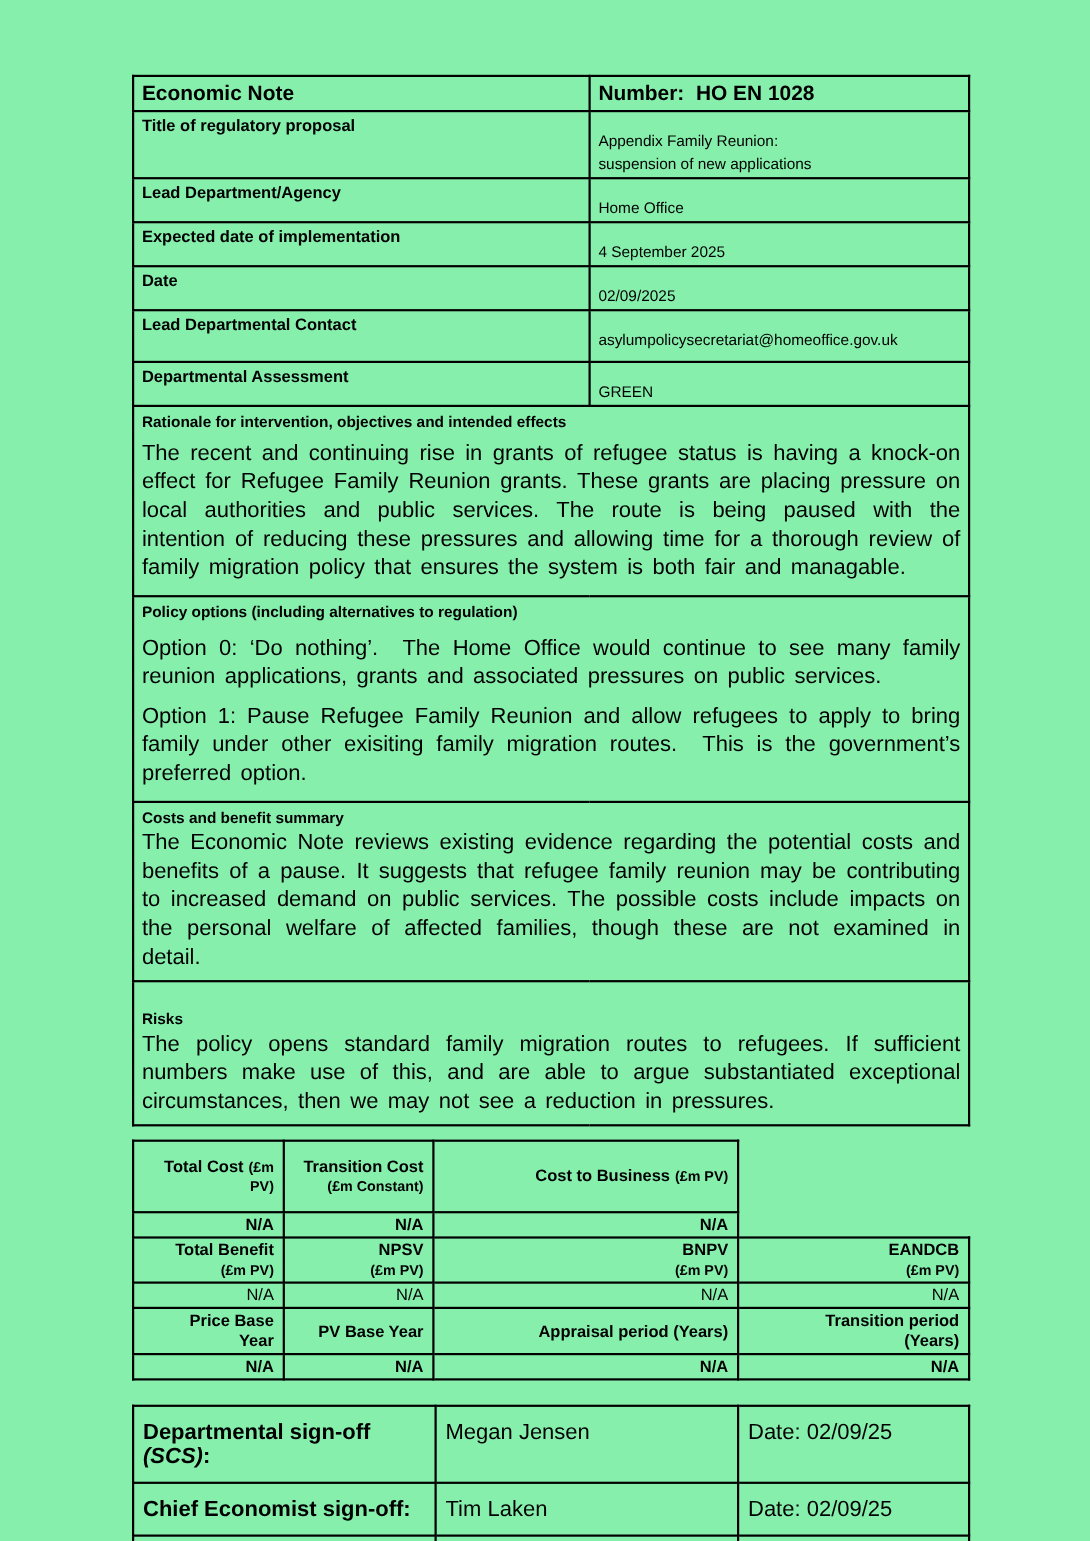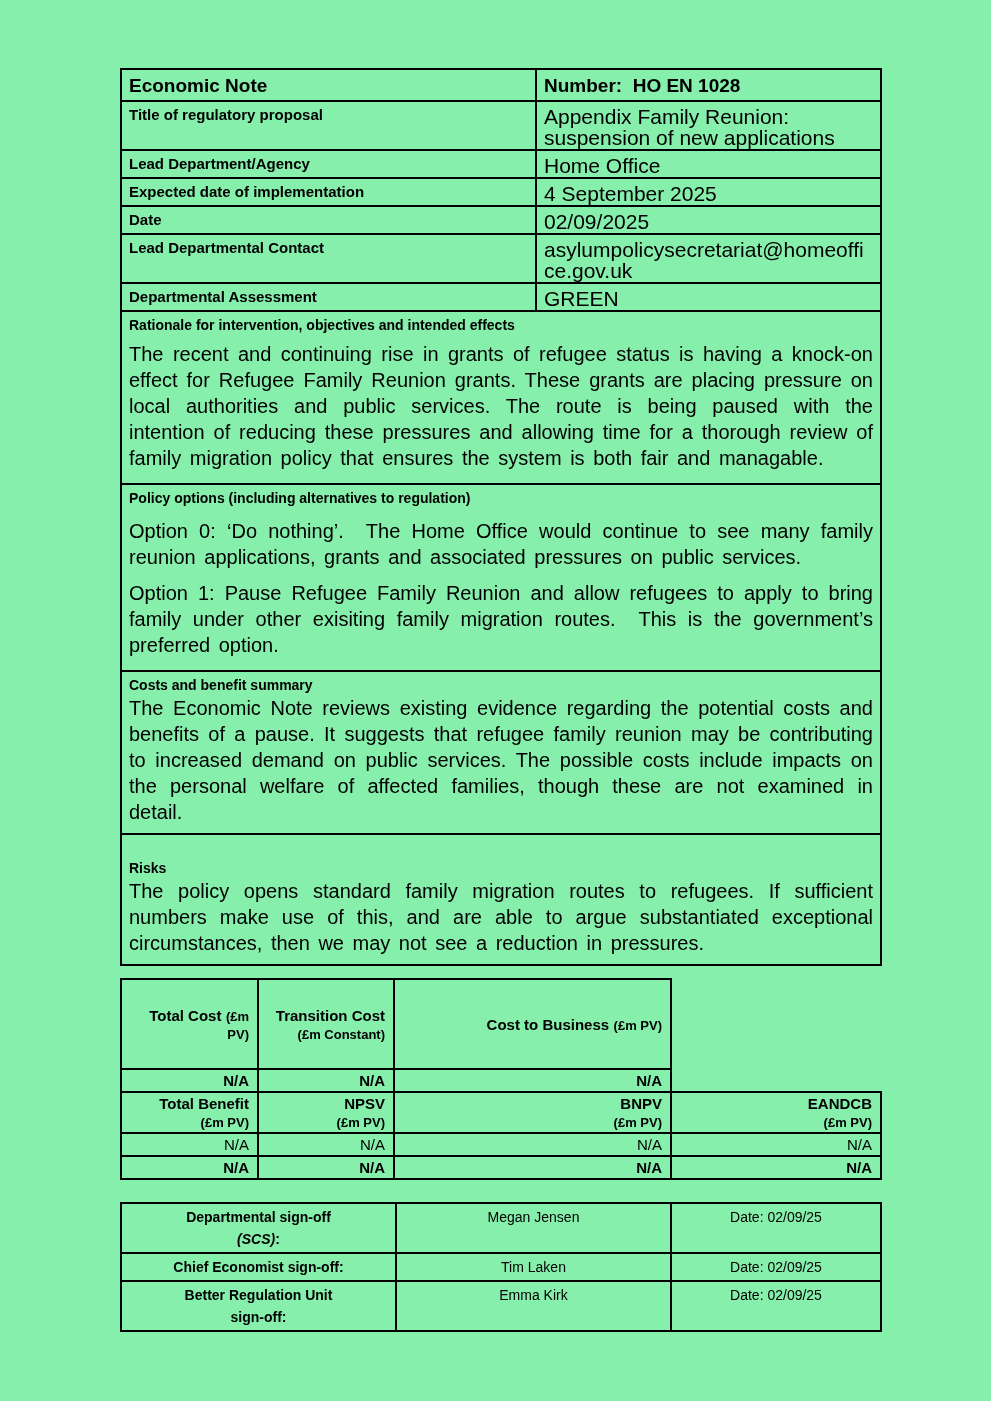--- a/index.html
+++ b/index.html
@@ -7,21 +7,21 @@
     width:991px;height:1401px;position:relative;background:#86efac;
     font-family:"Liberation Sans",sans-serif;color:#000;
   }
   .content{position:absolute;left:120px;top:68px;width:760px;}
   table{border-collapse:collapse;table-layout:fixed;}
   td{border:2px solid #000;vertical-align:top;padding:1px 7px;overflow:hidden;}
 
   
   .main{width:760px;}
   .main td.lbl{font-weight:bold;font-size:15px;line-height:21px;padding-top:2px;border-radius:11px;}
-  .main td.val{font-size:21px;line-height:21px;padding-top:4px;}
+  .main td.val{font-size:14px;line-height:21px;padding-top:16px;}
   .main td.big{font-size:19px;font-weight:bold;line-height:26px;padding-top:3px;}
   .prewrap{white-space:pre-wrap;}
   .preline{white-space:pre-line;}
   .breakall{word-break:break-all;}
 
   
   td.sec{padding:4px 7px 8px 7px;border-radius:28px;}
   .sec-head{font-size:14px;font-weight:bold;line-height:19px;}
   .sec p{margin:6px 0 0 0;font-size:20px;line-height:26px;text-align:justify;word-spacing:3px;}
   .sec p.tight{margin-top:0;}
@@ -34,21 +34,21 @@
   .nums{width:760px;margin-top:12px;}
   .nums td{text-align:right;vertical-align:middle;padding:1px 8px;}
   .hmain{font-size:15px;font-weight:bold;line-height:19px;}
   .hunit{font-size:13px;font-weight:bold;line-height:17px;}
   .na{font-size:15px;font-weight:bold;line-height:19px;}
   .na-reg{font-size:15px;font-weight:normal;line-height:19px;}
   td.noborder{border:none;}
 
   
   .signoff{width:760px;margin-top:22px;}
-  .signoff td{text-align:center;vertical-align:top;font-size:14px;line-height:22px;padding:2px 8px;}
+  .signoff td{text-align:left;vertical-align:top;font-size:20px;line-height:22px;padding:12px 8px;}
   .signoff td.so-label{font-weight:bold;}
 </style>
 </head>
 <body>
 
 <div class="page">
   <div class="content">
 
     <table class="main">
       <colgroup>
@@ -118,21 +118,21 @@
       </table>
 
     <table class="nums">
       <colgroup>
           <col style="width:137px">
           <col style="width:136px">
           <col style="width:277px">
           <col style="width:210px">
         </colgroup>
       <tbody>
-          <tr style="height:90px">
+          <tr style="height:65px">
         <td><span class="hmain">Total Cost</span> <span class="hunit">(£m PV)</span></td>
         <td><span class="hmain">Transition Cost</span> <span class="hunit">(£m Constant)</span></td>
         <td><span class="hmain">Cost to Business</span> <span class="hunit">(£m PV)</span></td>
         <td class="noborder"></td>
       </tr>
       <tr style="height:19px">
         <td class="na">N/A</td>
         <td class="na">N/A</td>
         <td class="na">N/A</td>
         <td class="noborder"></td>
@@ -141,20 +141,26 @@
         <td><span class="hmain">Total Benefit</span><br><span class="hunit">(£m PV)</span></td>
         <td><span class="hmain">NPSV</span><br><span class="hunit">(£m PV)</span></td>
         <td><span class="hmain">BNPV</span><br><span class="hunit">(£m PV)</span></td>
         <td><span class="hmain">EANDCB</span><br><span class="hunit">(£m PV)</span></td>
       </tr>
       <tr style="height:17px">
         <td class="na-reg">N/A</td>
         <td class="na-reg">N/A</td>
         <td class="na-reg">N/A</td>
         <td class="na-reg">N/A</td>
+      </tr>
+      <tr style="height:36px">
+        <td><span class="hmain">Price Base</span><br><span class="hmain">Year</span></td>
+        <td><span class="hmain">PV Base Year</span></td>
+        <td><span class="hmain">Appraisal period (Years)</span></td>
+        <td><span class="hmain">Transition period</span><br><span class="hmain">(Years)</span></td>
       </tr>
       <tr style="height:19px">
         <td class="na">N/A</td>
         <td class="na">N/A</td>
         <td class="na">N/A</td>
         <td class="na">N/A</td>
       </tr>
     </tbody>
       </table>
 

